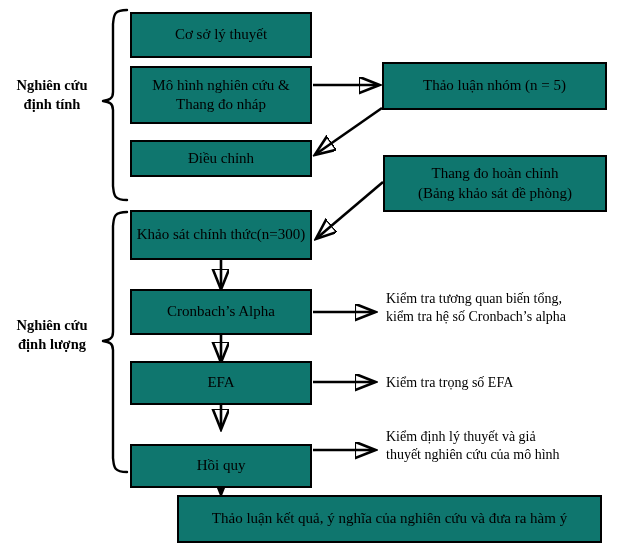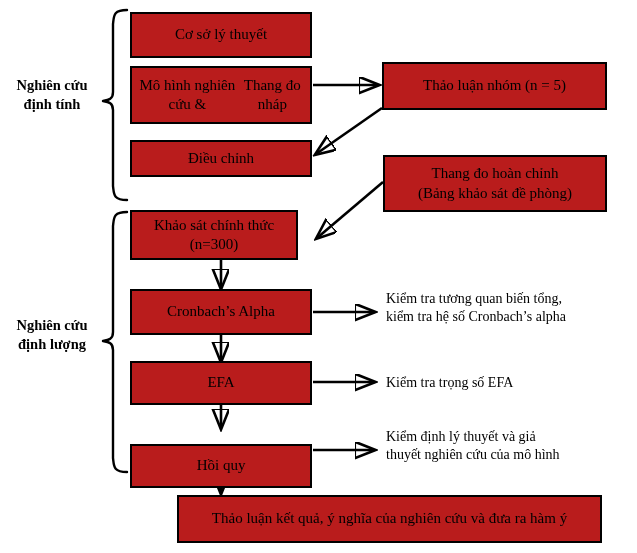--- a/index.html
+++ b/index.html
@@ -16,21 +16,21 @@
     position: relative;
     width: 637px;
     height: 553px;
     background: #ffffff;
     overflow: hidden;
   }
   .node {
     position: absolute;
     box-sizing: border-box;
     border: 2px solid #000000;
-    background: #b91c1c;
+    background: #0f766e;
     display: flex;
     align-items: center;
     justify-content: center;
     text-align: center;
     font-size: 15px;
     line-height: 1.28;
     padding: 2px 4px;
     z-index: 3;
   }
   .stage-label {
@@ -126,39 +126,39 @@
 
   <div class="stage-label" style="left:4px; top:316px; width:96px;">
     <div>Nghiên cứu</div>
     <div>định lượng</div>
   </div>
 
   <div class="node" style="left:130px; top:12px; width:182px; height:46px;">
     <span>Cơ sở lý thuyết</span>
   </div>
 
-  <div class="node" style="left:130px; top:66px; width:182px; height:58px; ">
+  <div class="node" style="left:130px; top:66px; width:182px; height:58px; flex-direction:column;">
     <span>Mô hình nghiên cứu &amp;</span>
     <span>Thang đo nháp</span>
   </div>
 
   <div class="node" style="left:130px; top:140px; width:182px; height:37px;">
     <span>Điều chỉnh</span>
   </div>
 
   <div class="node" style="left:382px; top:62px; width:225px; height:48px;">
     <span>Thảo luận nhóm (n = 5)</span>
   </div>
 
   <div class="node" style="left:383px; top:155px; width:224px; height:57px; flex-direction:column;">
     <span>Thang đo hoàn chỉnh</span>
     <span>(Bảng khảo sát đề phòng)</span>
   </div>
 
-  <div class="node" style="left:130px; top:210px; width:168px; height:50px; flex-direction:column;">
+  <div class="node" style="left:130px; top:210px; width:182px; height:50px; flex-direction:row;">
     <span>Khảo sát chính thức</span>
     <span>(n=300)</span>
   </div>
 
   <div class="node" style="left:130px; top:289px; width:182px; height:46px;">
     <span>Cronbach’s Alpha</span>
   </div>
 
   <div class="node" style="left:130px; top:361px; width:182px; height:44px;">
     <span>EFA</span>

